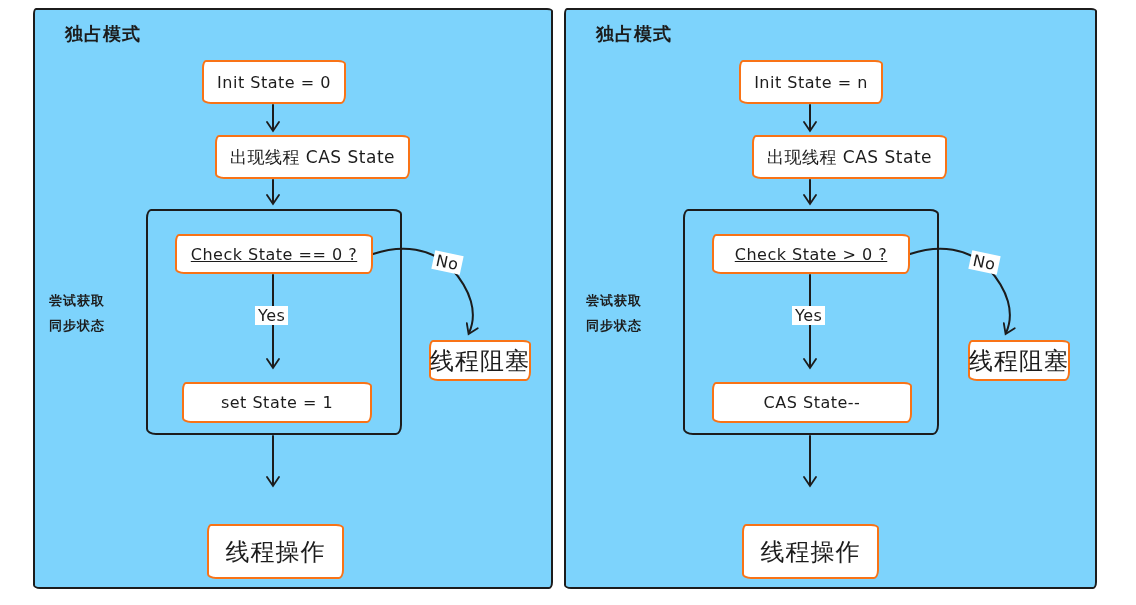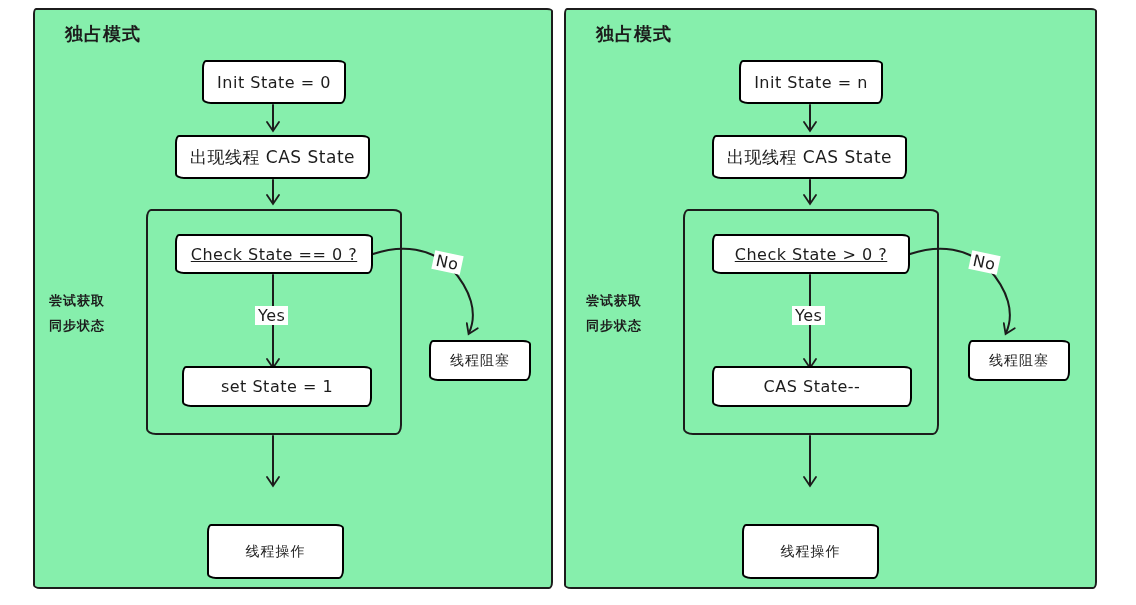--- a/index.html
+++ b/index.html
@@ -11,48 +11,48 @@
   .stage {
     position: relative;
     width: 1136px;
     height: 605px;
     background: #ffffff;
     overflow: hidden;
   }
   .panel {
     position: absolute;
     border: 2px solid #1c1c1c;
-    background: #86efac;
+    background: #7dd3fc;
     border-radius: 3px 6px 4px 7px / 6px 3px 7px 4px;
   }
   .panel-title {
     position: absolute;
     left: 30px;
     top: 12px;
     font-size: 18px;
     font-weight: 600;
     color: #1c1c1c;
     letter-spacing: 1px;
     white-space: nowrap;
   }
   .box {
     position: absolute;
-    border: 2px solid #000000;
+    border: 2px solid #f97316;
     background: #ffffff;
     display: flex;
     align-items: center;
     justify-content: center;
     color: #1c1c1c;
     white-space: nowrap;
     border-radius: 4px 8px 5px 9px / 8px 4px 9px 5px;
     box-sizing: border-box;
   }
   .box.en { font-size: 16px; letter-spacing: 0.5px; }
-  .box.cn { font-size: 14px; letter-spacing: 1px; font-family: Liberation Serif, serif; }
-  .box.mix { font-size: 17px; letter-spacing: 0.5px; }
+  .box.cn { font-size: 24px; letter-spacing: 1px; font-family: Liberation Serif, serif; }
+  .box.mix { font-size: 17px; letter-spacing: 0.5px; margin-left: 40px; }
   .container-box {
     position: absolute;
     left: 111px; top: 199px;
     width: 256px; height: 226px;
     border: 2px solid #1c1c1c;
     background: transparent;
     border-radius: 5px 9px 6px 10px / 9px 5px 10px 6px;
     box-sizing: border-box;
   }
   .side-label {
@@ -60,21 +60,21 @@
     left: 14px; top: 278px;
     font-size: 13px;
     font-weight: 600;
     color: #1c1c1c;
     line-height: 25px;
     letter-spacing: 1px;
   }
   .init-box   { left: 167px; top: 50px;  width: 144px; height: 44px; }
   .cas-box    { left: 140px; top: 125px; width: 195px; height: 44px; }
   .check-box  { left: 140px; top: 224px; width: 198px; height: 40px; text-decoration: underline; }
-  .action-box { left: 147px; top: 356px; width: 190px; height: 41px; }
+  .action-box { left: 147px; top: 372px; width: 190px; height: 41px; }
   .block-box  { left: 394px; top: 330px; width: 102px; height: 41px; }
   .op-box     { left: 172px; top: 482px; width: 137px; height: 55px; margin-top: 32px; }
   .flow-label {
     position: absolute;
     font-size: 16px;
     color: #1c1c1c;
     background: #ffffff;
     padding: 0 3px;
     letter-spacing: 0.5px;
   }

